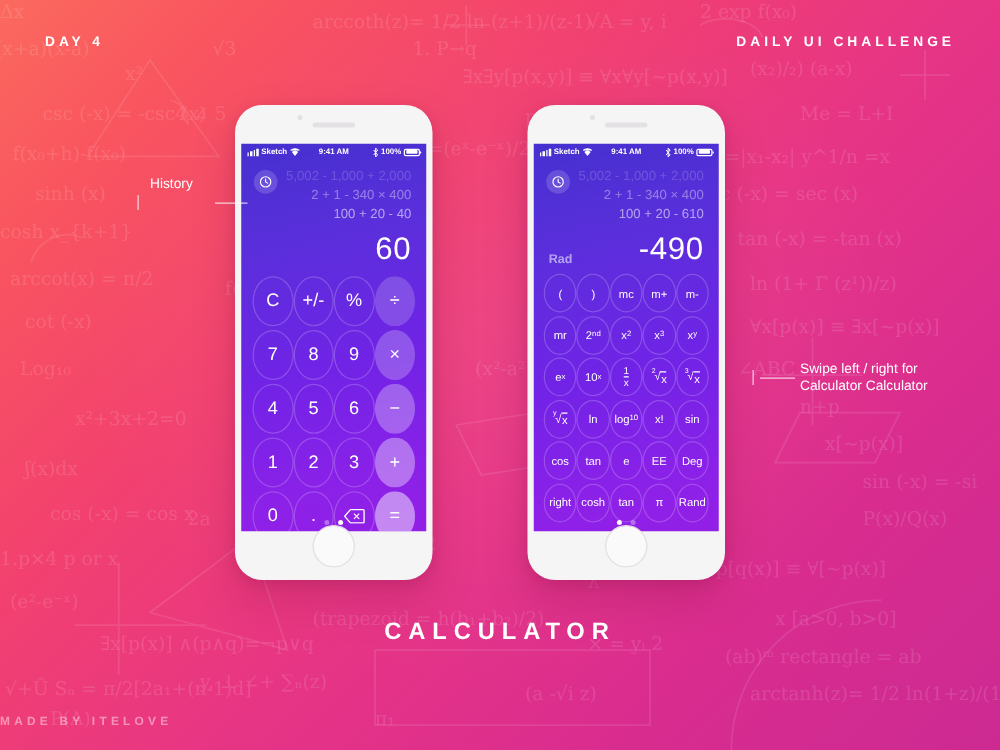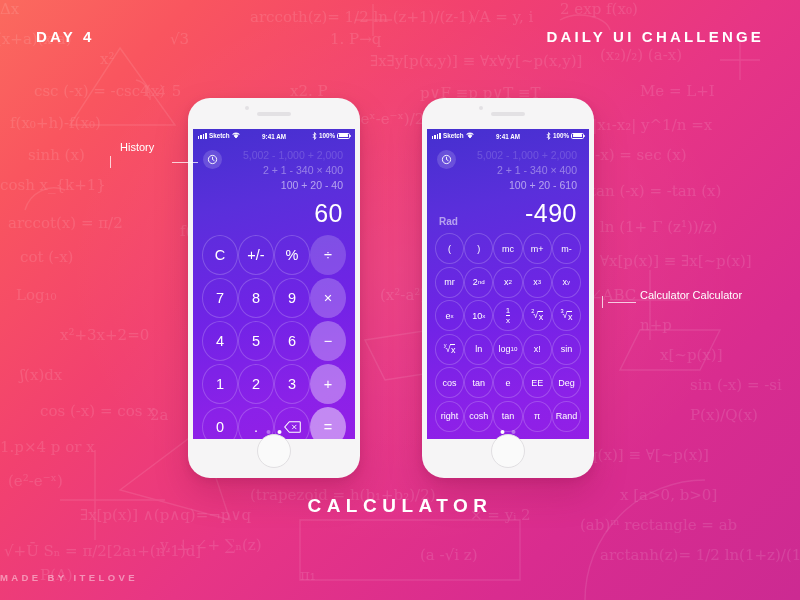--- a/index.html
+++ b/index.html
@@ -28,28 +28,28 @@
   .vignette {
     position:absolute; inset:0; pointer-events:none;
     background:radial-gradient(ellipse at 50% 45%, rgba(255,255,255,.06) 0%, rgba(0,0,0,0) 60%);
   }
 
   
   .header {
     position:absolute; top:28px; left:0; right:0;
     display:flex; justify-content:space-between;
     padding:0 36px;
-    font-size:15px; font-weight:bold; color:#fff;
+    font-size:11px; font-weight:bold; color:#fff;
     letter-spacing:3.2px;
   }
 
   
   .phone {
-    position:absolute; top:98px;
-    width:172px; height:380px;
+    position:absolute; top:84px;
+    width:158px; height:380px;
     background:#f6f5f6;
     border-radius:22px;
     box-shadow:0 16px 34px rgba(120,10,60,.22), 0 3px 9px rgba(120,10,60,.14);
   }
   #phone1 { left:188px; }
   #phone2 { left:422px; }
 
   .speaker {
     position:absolute; top:14px; left:50%; transform:translateX(-50%);
     width:34px; height:4px; border-radius:2px; background:#e3e1e4;
@@ -501,19 +501,20 @@
     </div>
   </div>
   <div class="home"></div>
 </div>
 
 <div class="anno" id="anno-history">History</div>
 <div class="anno-line" id="anno-history-line"></div>
 <div class="anno-dot" id="anno-history-tick"></div>
 
 <div class="anno" id="anno-swipe">
+  <div>Swipe left / right for</div>
   <div>Calculator Calculator</div>
 </div>
 <div class="anno-line" id="anno-swipe-line"></div>
 <div class="anno-dot" id="anno-swipe-tick"></div>
 
 <div class="title">CALCULATOR</div>
 <div class="madeby">MADE BY ITELOVE</div>
 
 </body></html>

